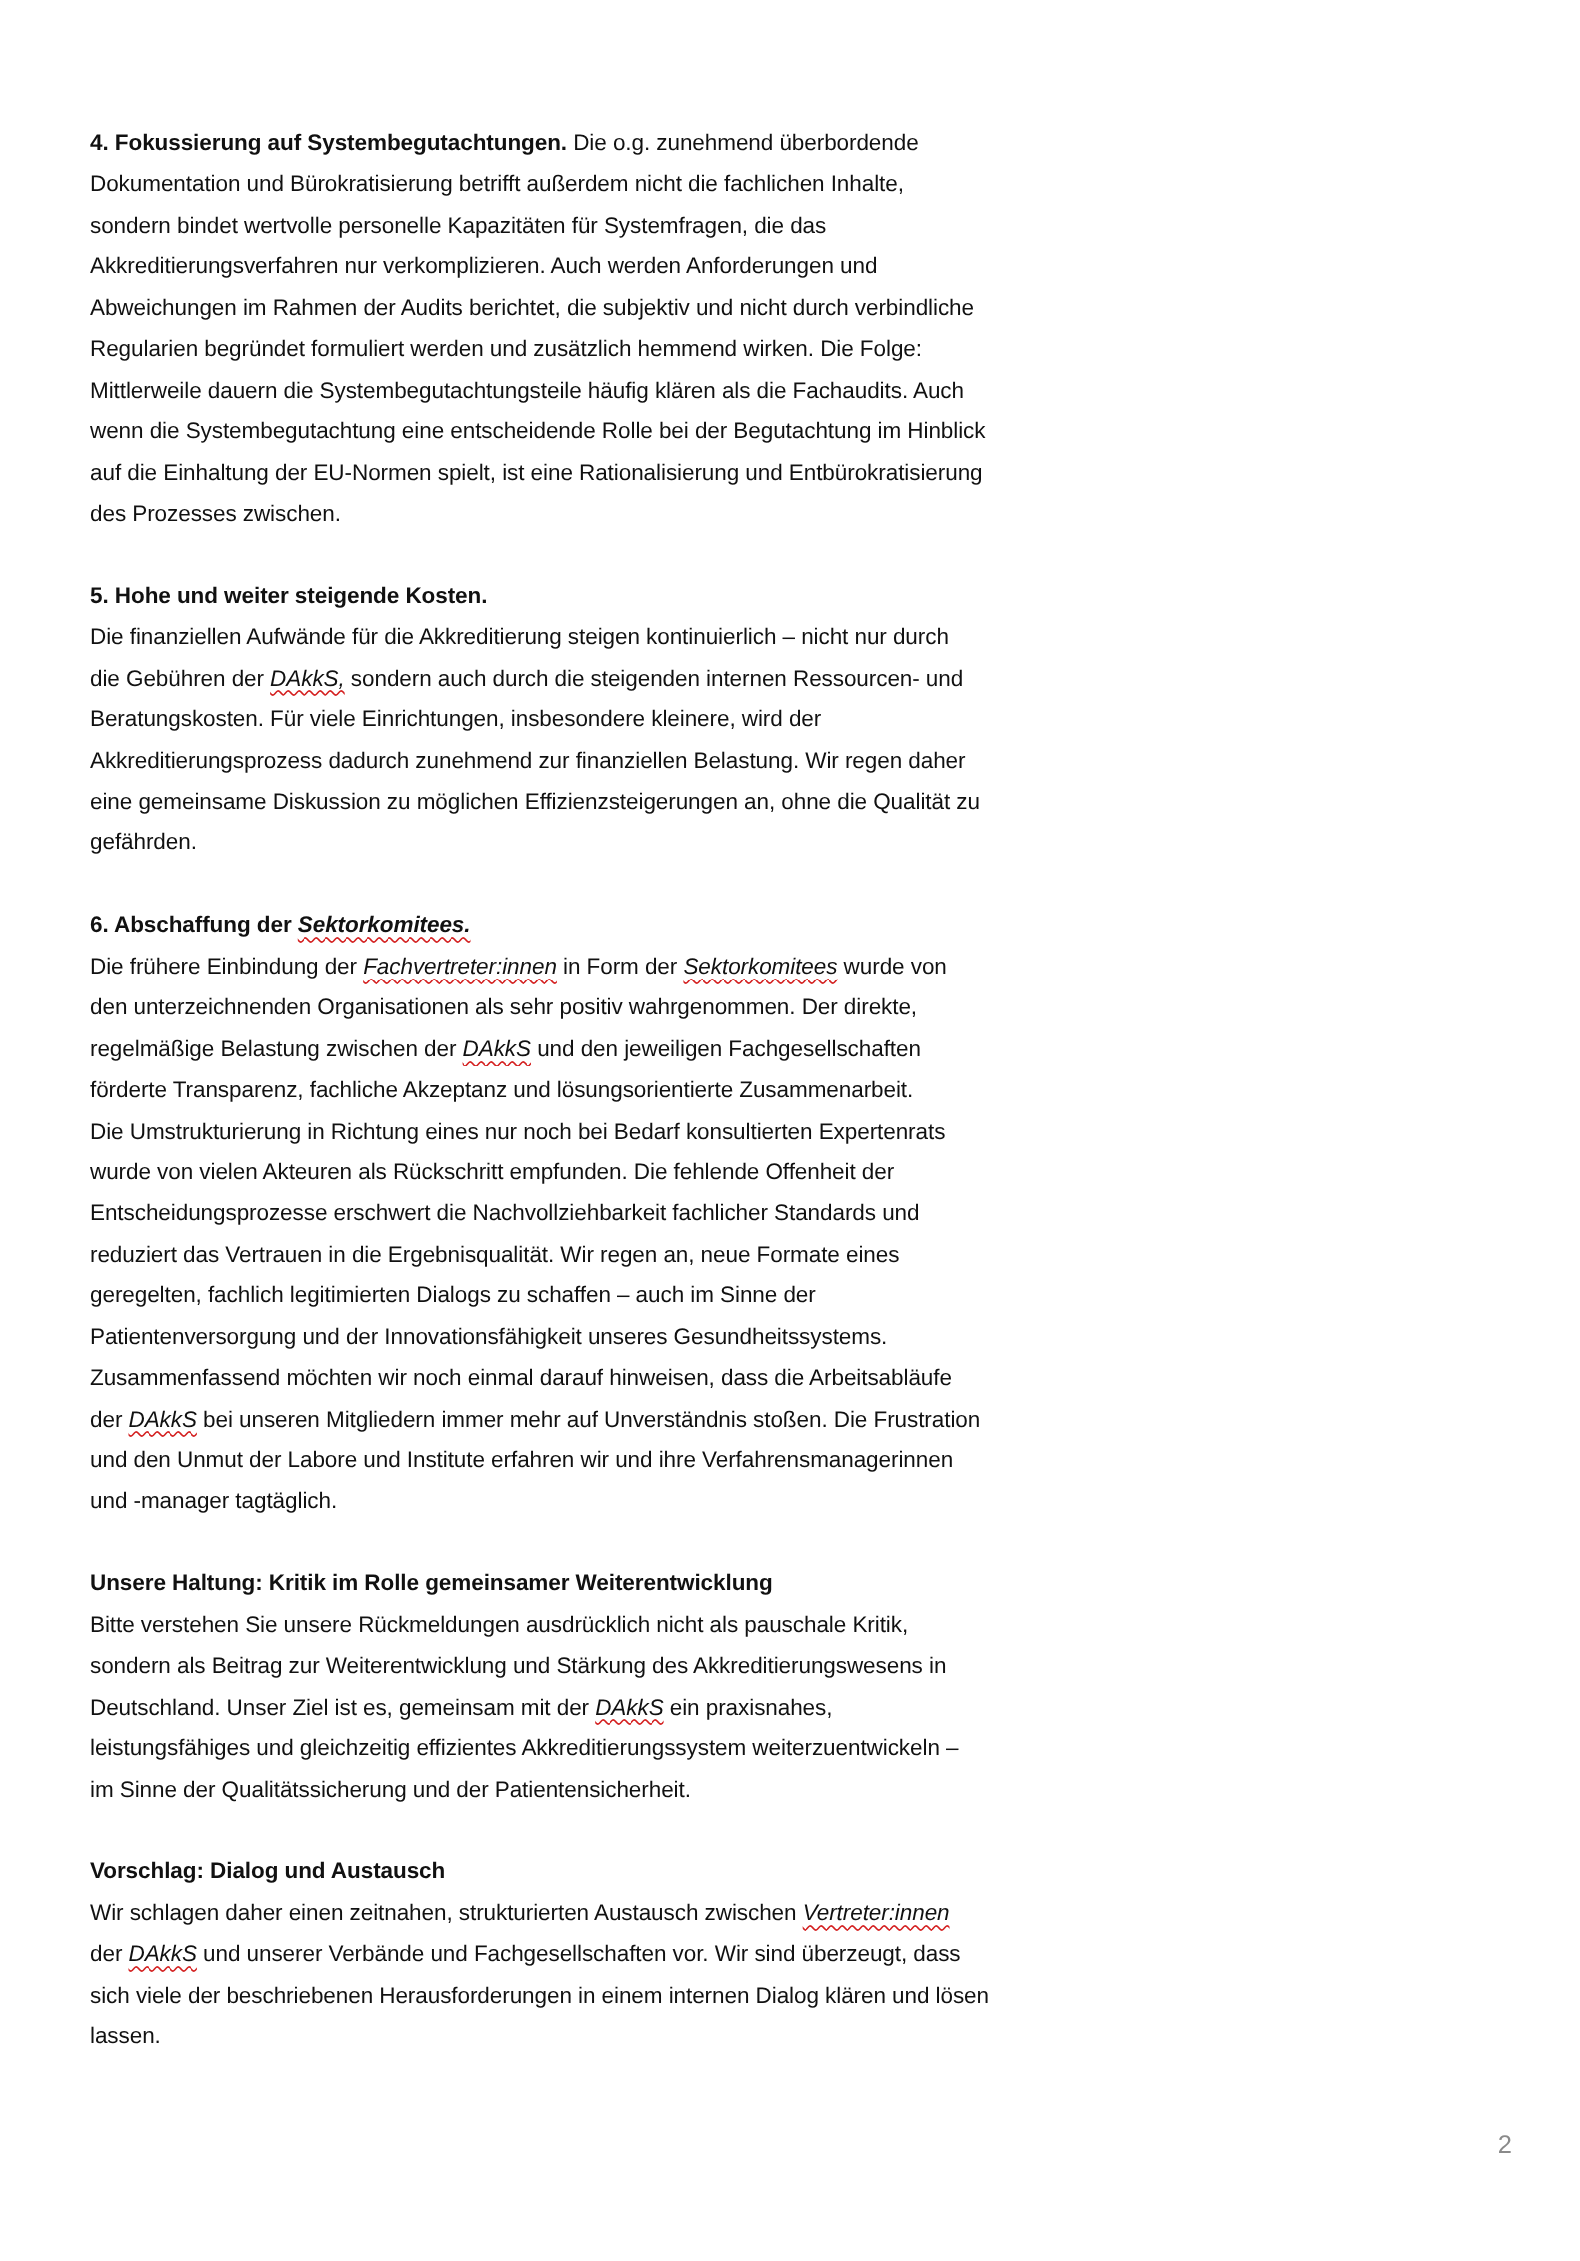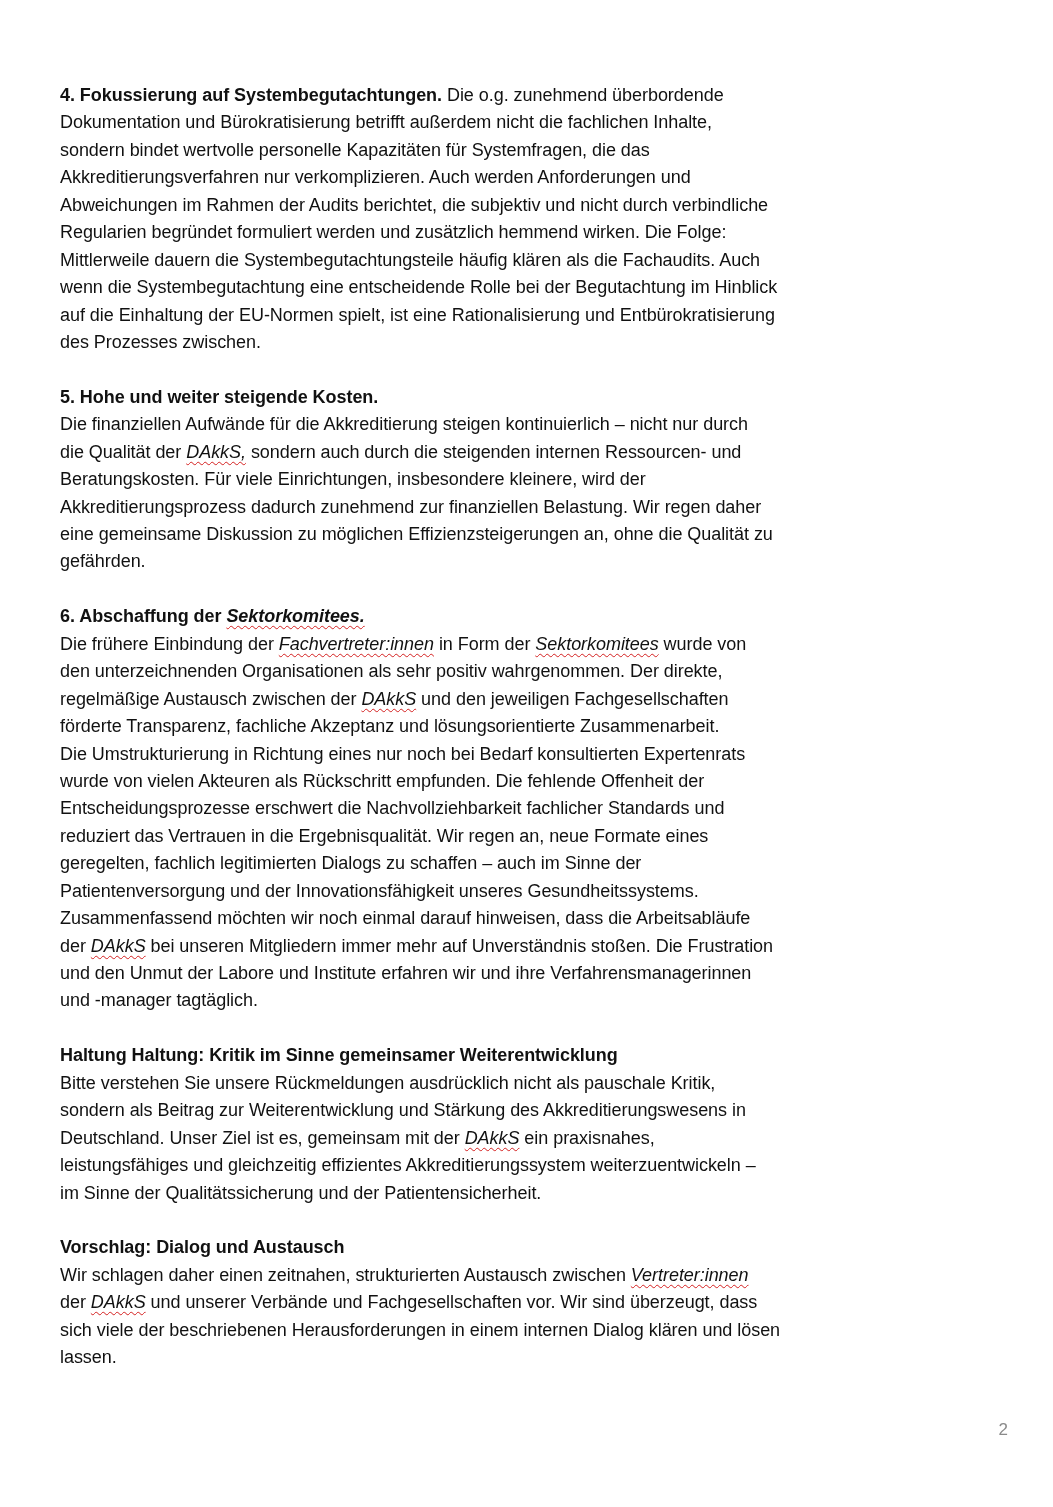--- a/index.html
+++ b/index.html
@@ -25,21 +25,21 @@
     #content {
       position: absolute;
       left: 60px;
       top: 82px;
       width: 760px;
     }
     .line {
       display: block;
       height: 27.45px;
       line-height: 27.45px;
-      font-size: 18px;
+      font-size: 15px;
       white-space: nowrap;
       letter-spacing: -0.05px;
     }
     .blank { height: 27.45px; }
     .bold { font-weight: bold; }
     .sp {
       text-decoration: underline wavy #d42020;
       text-decoration-thickness: 1px;
       text-underline-offset: 3px;
       font-style: italic;
@@ -66,47 +66,47 @@
         <div class="line"><span>Regularien begründet formuliert werden und zusätzlich hemmend wirken. Die Folge:</span></div>
         <div class="line"><span>Mittlerweile dauern die Systembegutachtungsteile häufig klären als die Fachaudits. Auch</span></div>
         <div class="line"><span>wenn die Systembegutachtung eine entscheidende Rolle bei der Begutachtung im Hinblick</span></div>
         <div class="line"><span>auf die Einhaltung der EU-Normen spielt, ist eine Rationalisierung und Entbürokratisierung</span></div>
         <div class="line"><span>des Prozesses zwischen.</span></div>
       </div>
       <div class="blank"></div>
       <div>
         <div class="line bold"><span>5. Hohe und weiter steigende Kosten.</span></div>
         <div class="line"><span>Die finanziellen Aufwände für die Akkreditierung steigen kontinuierlich – nicht nur durch</span></div>
-        <div class="line"><span>die Qualität der </span><span class="sp">DAkkS,</span><span> sondern auch durch die steigenden internen Ressourcen- und</span></div>
+        <div class="line"><span>die Gebühren der </span><span class="sp">DAkkS,</span><span> sondern auch durch die steigenden internen Ressourcen- und</span></div>
         <div class="line"><span>Beratungskosten. Für viele Einrichtungen, insbesondere kleinere, wird der</span></div>
         <div class="line"><span>Akkreditierungsprozess dadurch zunehmend zur finanziellen Belastung. Wir regen daher</span></div>
         <div class="line"><span>eine gemeinsame Diskussion zu möglichen Effizienzsteigerungen an, ohne die Qualität zu</span></div>
         <div class="line"><span>gefährden.</span></div>
       </div>
       <div class="blank"></div>
       <div>
         <div class="line bold"><span>6. Abschaffung der </span><span class="sp">Sektorkomitees.</span></div>
         <div class="line"><span>Die frühere Einbindung der </span><span class="sp">Fachvertreter:innen</span><span> in Form der </span><span class="sp">Sektorkomitees</span><span> wurde von</span></div>
         <div class="line"><span>den unterzeichnenden Organisationen als sehr positiv wahrgenommen. Der direkte,</span></div>
-        <div class="line"><span>regelmäßige Austausch zwischen der </span><span class="sp">DAkkS</span><span> und den jeweiligen Fachgesellschaften</span></div>
+        <div class="line"><span>regelmäßige Belastung zwischen der </span><span class="sp">DAkkS</span><span> und den jeweiligen Fachgesellschaften</span></div>
         <div class="line"><span>förderte Transparenz, fachliche Akzeptanz und lösungsorientierte Zusammenarbeit.</span></div>
         <div class="line"><span>Die Umstrukturierung in Richtung eines nur noch bei Bedarf konsultierten Expertenrats</span></div>
         <div class="line"><span>wurde von vielen Akteuren als Rückschritt empfunden. Die fehlende Offenheit der</span></div>
         <div class="line"><span>Entscheidungsprozesse erschwert die Nachvollziehbarkeit fachlicher Standards und</span></div>
         <div class="line"><span>reduziert das Vertrauen in die Ergebnisqualität. Wir regen an, neue Formate eines</span></div>
         <div class="line"><span>geregelten, fachlich legitimierten Dialogs zu schaffen – auch im Sinne der</span></div>
         <div class="line"><span>Patientenversorgung und der Innovationsfähigkeit unseres Gesundheitssystems.</span></div>
         <div class="line"><span>Zusammenfassend möchten wir noch einmal darauf hinweisen, dass die Arbeitsabläufe</span></div>
         <div class="line"><span>der </span><span class="sp">DAkkS</span><span> bei unseren Mitgliedern immer mehr auf Unverständnis stoßen. Die Frustration</span></div>
         <div class="line"><span>und den Unmut der Labore und Institute erfahren wir und ihre Verfahrensmanagerinnen</span></div>
         <div class="line"><span>und -manager tagtäglich.</span></div>
       </div>
       <div class="blank"></div>
       <div>
-        <div class="line bold"><span>Haltung Haltung: Kritik im Sinne gemeinsamer Weiterentwicklung</span></div>
+        <div class="line bold"><span>Unsere Haltung: Kritik im Rolle gemeinsamer Weiterentwicklung</span></div>
         <div class="line"><span>Bitte verstehen Sie unsere Rückmeldungen ausdrücklich nicht als pauschale Kritik,</span></div>
         <div class="line"><span>sondern als Beitrag zur Weiterentwicklung und Stärkung des Akkreditierungswesens in</span></div>
         <div class="line"><span>Deutschland. Unser Ziel ist es, gemeinsam mit der </span><span class="sp">DAkkS</span><span> ein praxisnahes,</span></div>
         <div class="line"><span>leistungsfähiges und gleichzeitig effizientes Akkreditierungssystem weiterzuentwickeln –</span></div>
         <div class="line"><span>im Sinne der Qualitätssicherung und der Patientensicherheit.</span></div>
       </div>
       <div class="blank"></div>
       <div>
         <div class="line bold"><span>Vorschlag: Dialog und Austausch</span></div>
         <div class="line"><span>Wir schlagen daher einen zeitnahen, strukturierten Austausch zwischen </span><span class="sp">Vertreter:innen</span></div>

